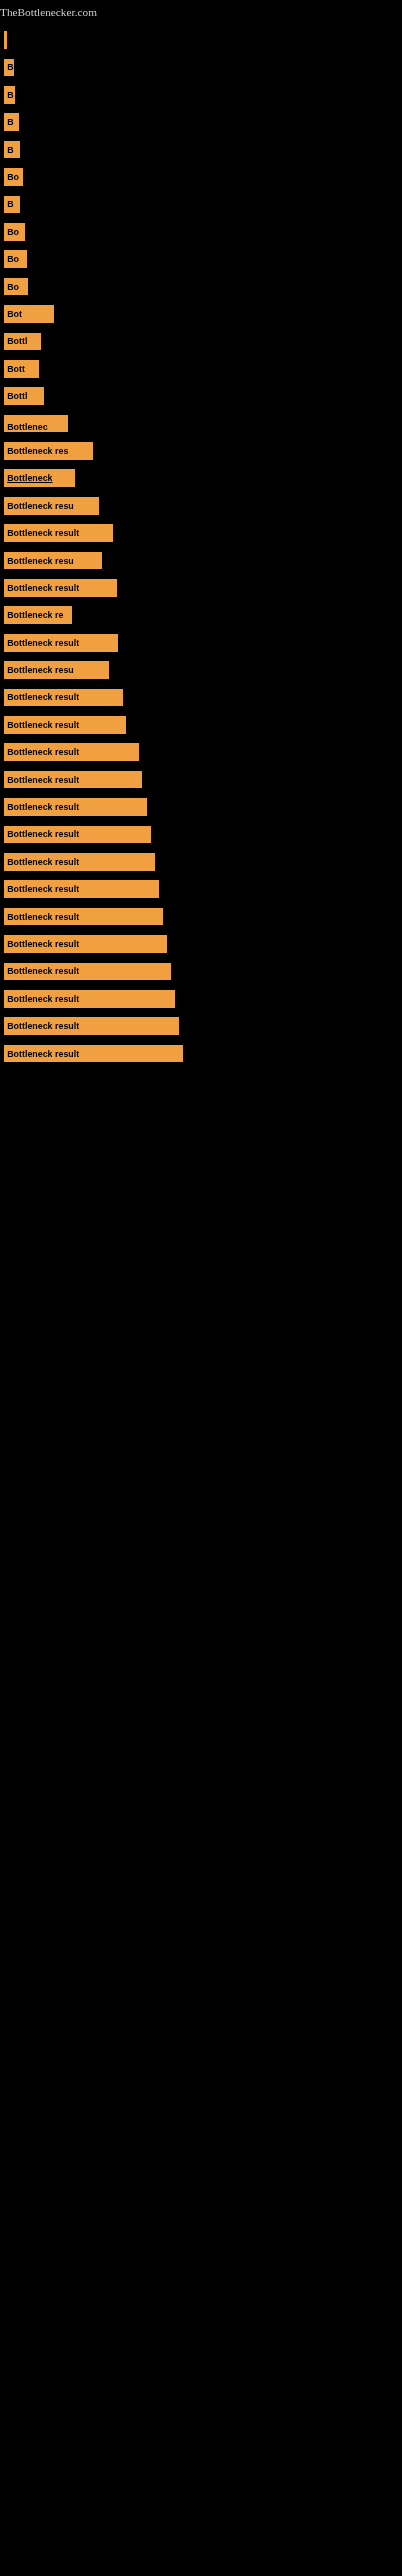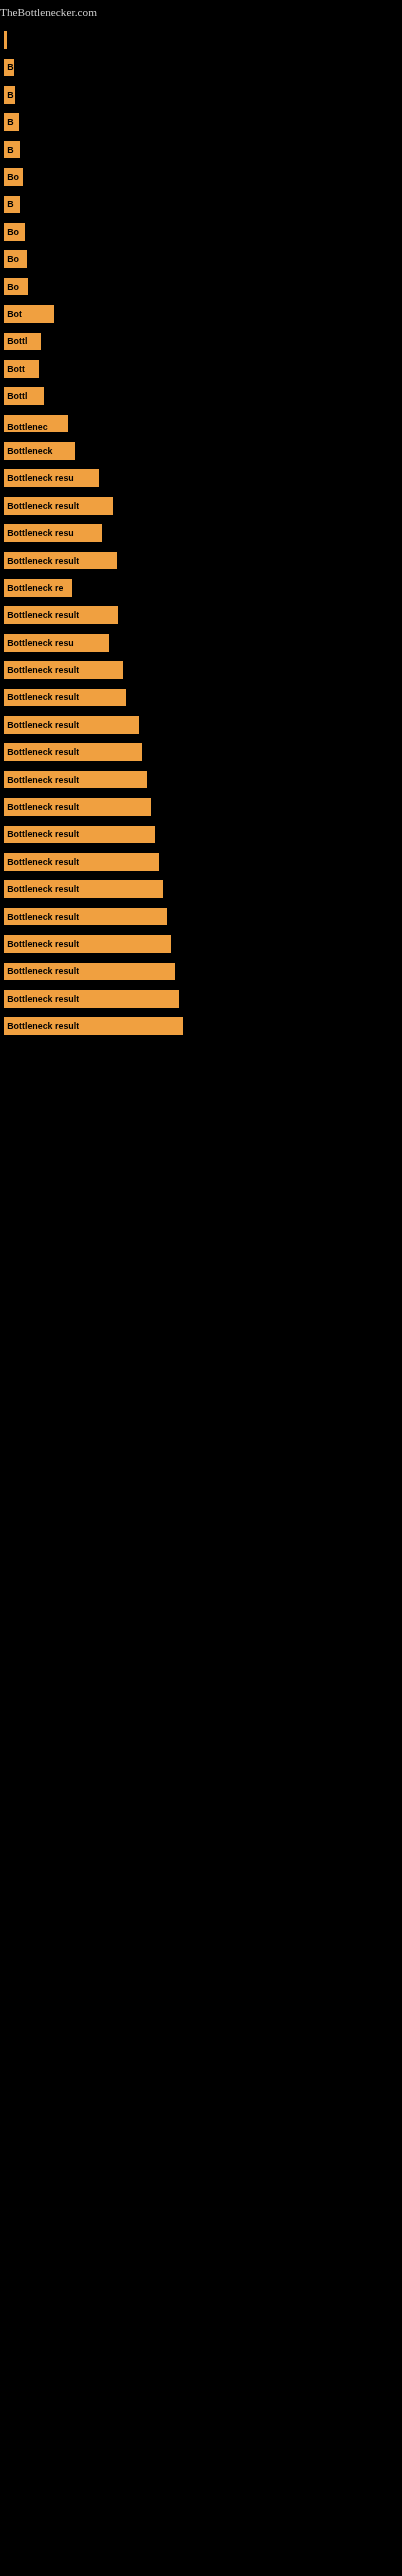--- a/index.html
+++ b/index.html
@@ -124,21 +124,26 @@
       <div class="bar" style="width: 40px;">
         <span class="bar-label">Bottl</span>
       </div>
     </div>
     <div class="bar-row">
       <div class="bar" style="width: 64px; align-items: flex-end;">
         <span class="bar-label">Bottlenec</span>
       </div>
     </div>
     <div class="bar-row">
-      <div class="bar" style="width: 71px;">
+      <div class="bar" style="width: 89px;">
+        <span class="bar-label">Bottleneck res</span>
+      </div>
+    </div>
+    <div class="bar-row">
+      <div class="bar" style="width: 71px; text-decoration: underline;">
         <span class="bar-label">Bottleneck</span>
       </div>
     </div>
     <div class="bar-row">
       <div class="bar" style="width: 95px;">
         <span class="bar-label">Bottleneck resu</span>
       </div>
     </div>
     <div class="bar-row">
       <div class="bar" style="width: 109px;">

